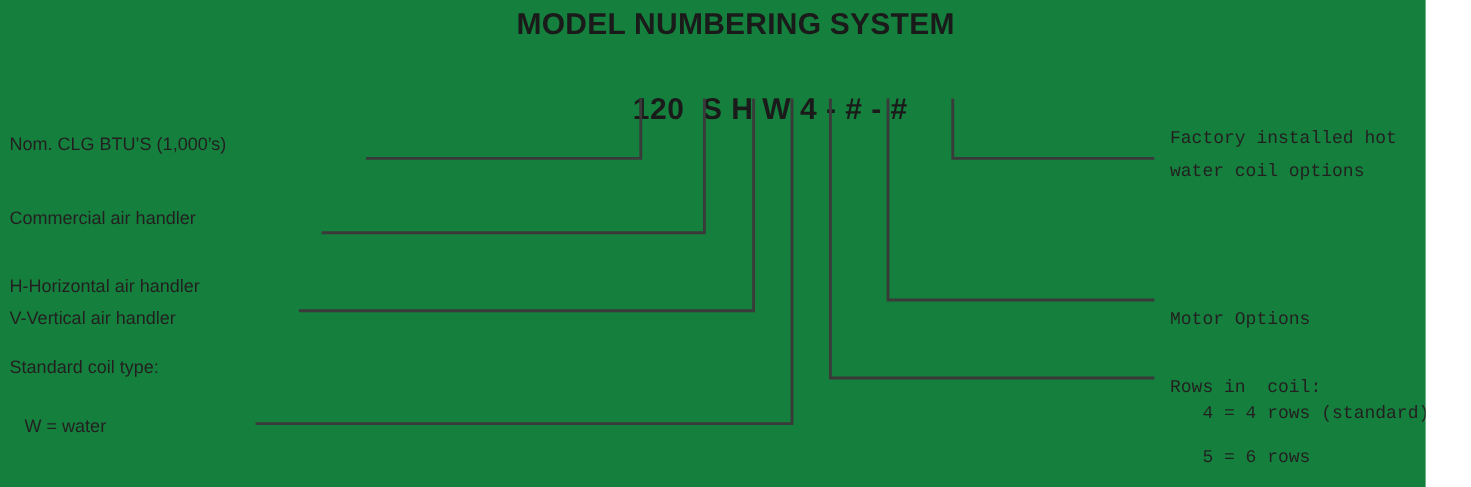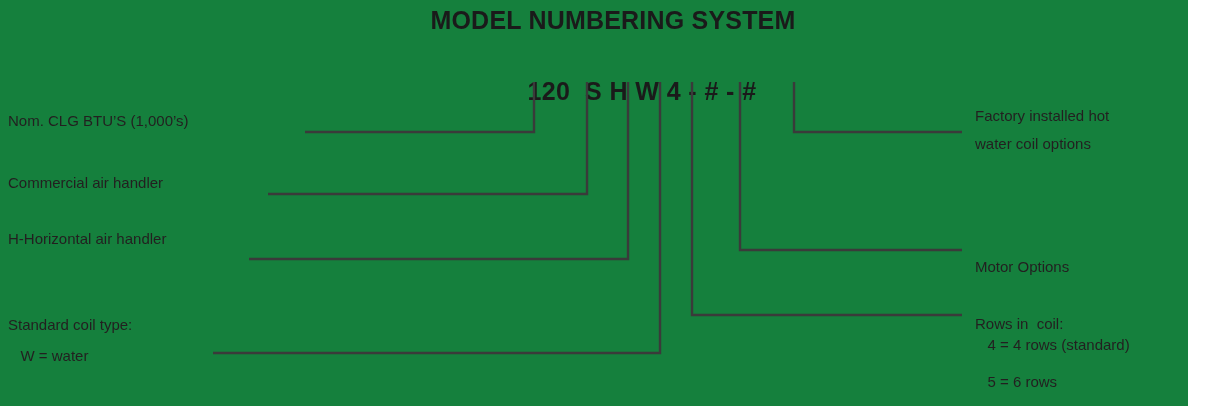--- a/index.html
+++ b/index.html
@@ -38,21 +38,21 @@
     white-space: pre;
   }
   #code-row span { display: inline-block; }
   .lbl {
     position: absolute;
     font-size: 15px;
     line-height: 25px;
     color: #231f20;
     white-space: pre;
   }
-  .lbl.right { text-align: center; }
+  .lbl.right { text-align: center; font-family: Liberation Mono, monospace; }
   svg#leaders {
     position: absolute;
     left: 0;
     top: 0;
     width: 1226px;
     height: 406px;
     overflow: visible;
   }
   svg#leaders path {
     fill: none;
@@ -80,22 +80,23 @@
     <path d="M660 82 L660 353 L213 353"></path>
     <path d="M692 82 L692 315 L962 315"></path>
     <path d="M740 82 L740 250 L962 250"></path>
     <path d="M794 82 L794 132 L962 132"></path>
   </svg>
 
   <div class="lbl" style="left:8px; top:108px;">Nom. CLG BTU’S (1,000’s)</div>
   <div class="lbl" style="left:8px; top:226px;">H-Horizontal air handler</div>
 
   <div class="lbl" style="left:8px; top:170px;">Commercial air handler</div>
+  <div class="lbl" style="left:8px; top:253px;">V-Vertical air handler</div>
 
-  <div class="lbl" style="left:8px; top:312px;">Standard coil type:</div>
+  <div class="lbl" style="left:8px; top:294px;">Standard coil type:</div>
   <div class="lbl" style="left:8px; top:343px;">   W = water</div>
 
   <div class="lbl right" style="left:975px; top:103px;">Factory installed hot</div>
   <div class="lbl right" style="left:975px; top:131px;">water coil options</div>
 
   <div class="lbl right" style="left:975px; top:254px;">Motor Options</div>
 
   <div class="lbl right" style="left:975px; top:311px;">Rows in  coil:</div>
   <div class="lbl right" style="left:975px; top:332px;">   4 = 4 rows (standard)</div>
   <div class="lbl right" style="left:975px; top:369px;">   5 = 6 rows</div>

